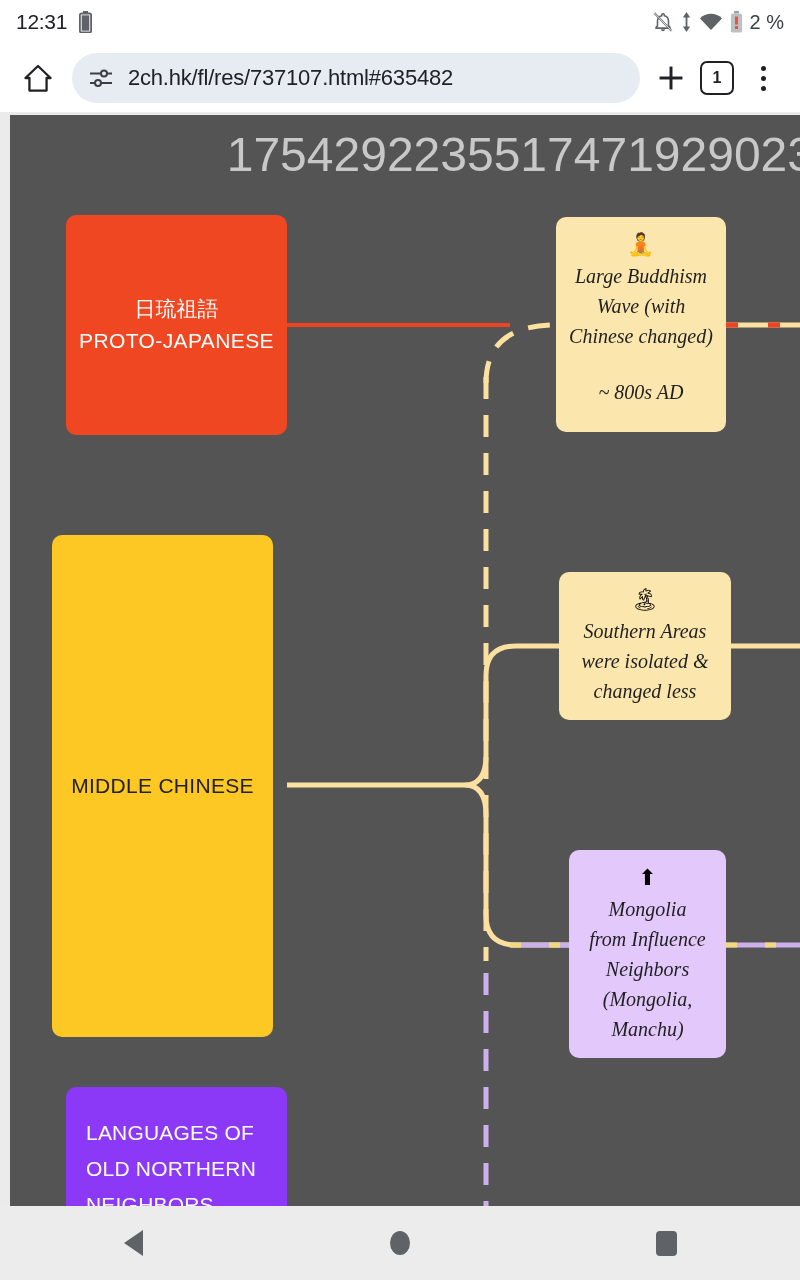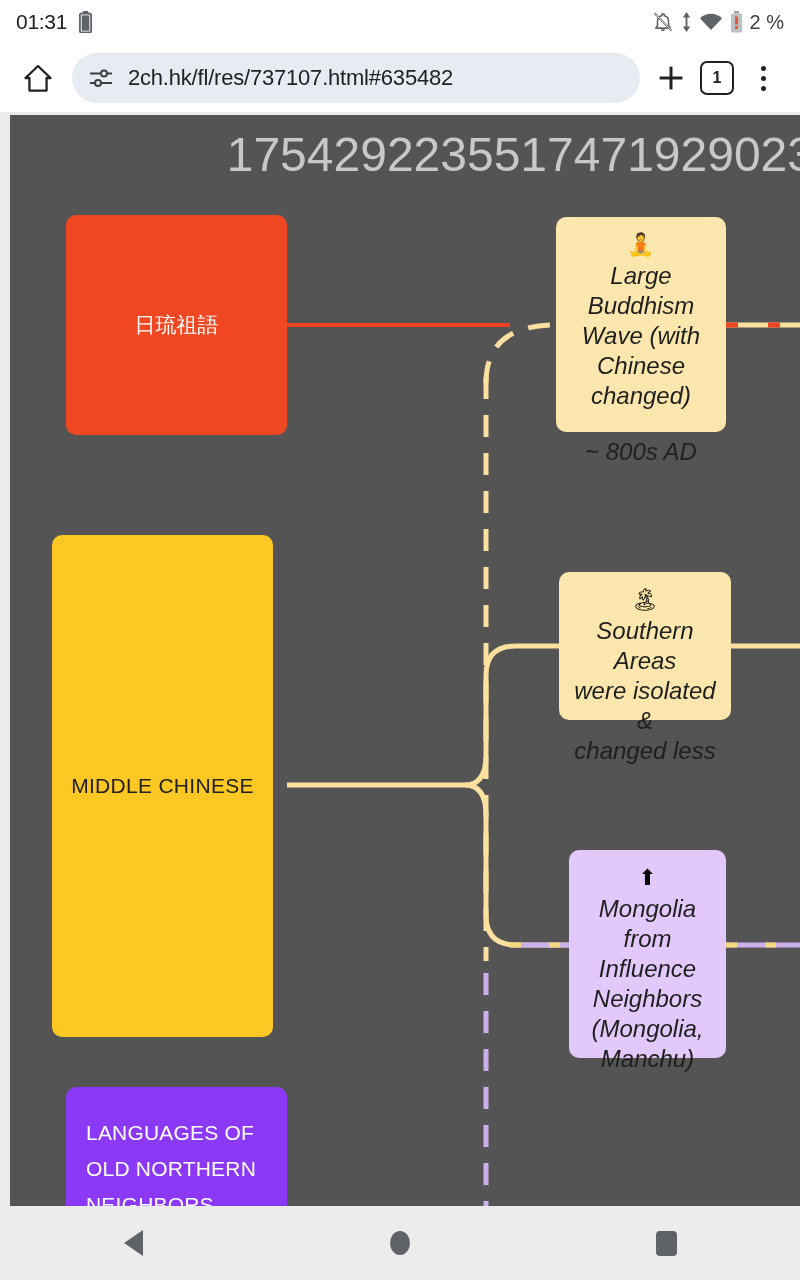--- a/index.html
+++ b/index.html
@@ -226,23 +226,24 @@
     padding: 14px 8px;
     justify-content: flex-start;
   }
   .node-emoji {
     font-size: 22px;
     line-height: 28px;
     margin-bottom: 2px;
   }
   .node-ital {
     font-style: italic;
-    font-size: 24px;
+    font-size: 20px;
     color: #1f1f1f;
     line-height: 30px;
+    font-family: Liberation Serif, serif;
   }
   .node-ital.spaced { margin-top: 26px; }
 
   
   .navbar {
     position: absolute;
     left: 0; top: 1206px;
     width: 800px; height: 74px;
     background: #ececec;
     display: flex;
@@ -270,21 +271,21 @@
     width: 21px; height: 25px;
     border-radius: 4px;
     background: #5f6368;
   }
 </style>
 </head>
 <body>
 
 <div class="status-bar">
   <div class="status-left">
-    <span class="status-clock">01:31</span>
+    <span class="status-clock">12:31</span>
     <span>
       <svg class="ico" width="13" height="22" viewBox="0 0 13 22">
         <rect x="4" y="0" width="5" height="2.5" fill="#5f6368"></rect>
         <rect x="0.9" y="2.5" width="11.2" height="19" rx="1.6" fill="none" stroke="#5f6368" stroke-width="1.8"></rect>
         <rect x="2.7" y="4.3" width="7.6" height="15.4" fill="#5f6368"></rect>
       </svg>
     </span>
   </div>
   <div class="status-right">
     <span>
@@ -393,20 +394,21 @@
       <path d="M500 830 L559 830" fill="none" stroke="#cbb0ec" stroke-width="5"></path>
       <path d="M500 830 L559 830" fill="none" stroke="#f3d97c" stroke-width="5" stroke-dasharray="11 28"></path>
       <path d="M716 830 L790 830" fill="none" stroke="#cbb0ec" stroke-width="5"></path>
       <path d="M716 830 L790 830" fill="none" stroke="#f3d97c" stroke-width="5" stroke-dasharray="11 28"></path>
 
       <path d="M476 858 L476 1091" fill="none" stroke="#cbb0ec" stroke-width="5" stroke-dasharray="22 16"></path>
     </svg>
 
     <div class="node node-proto">
       <span class="line1">日琉祖語</span>
+      <span class="line2">PROTO-JAPANESE</span>
     </div>
 
     <div class="node node-midchinese">
       <span class="label">MIDDLE CHINESE</span>
     </div>
 
     <div class="node node-oldnorth">
       <span class="label">LANGUAGES OF OLD NORTHERN NEIGHBORS</span>
     </div>
 

